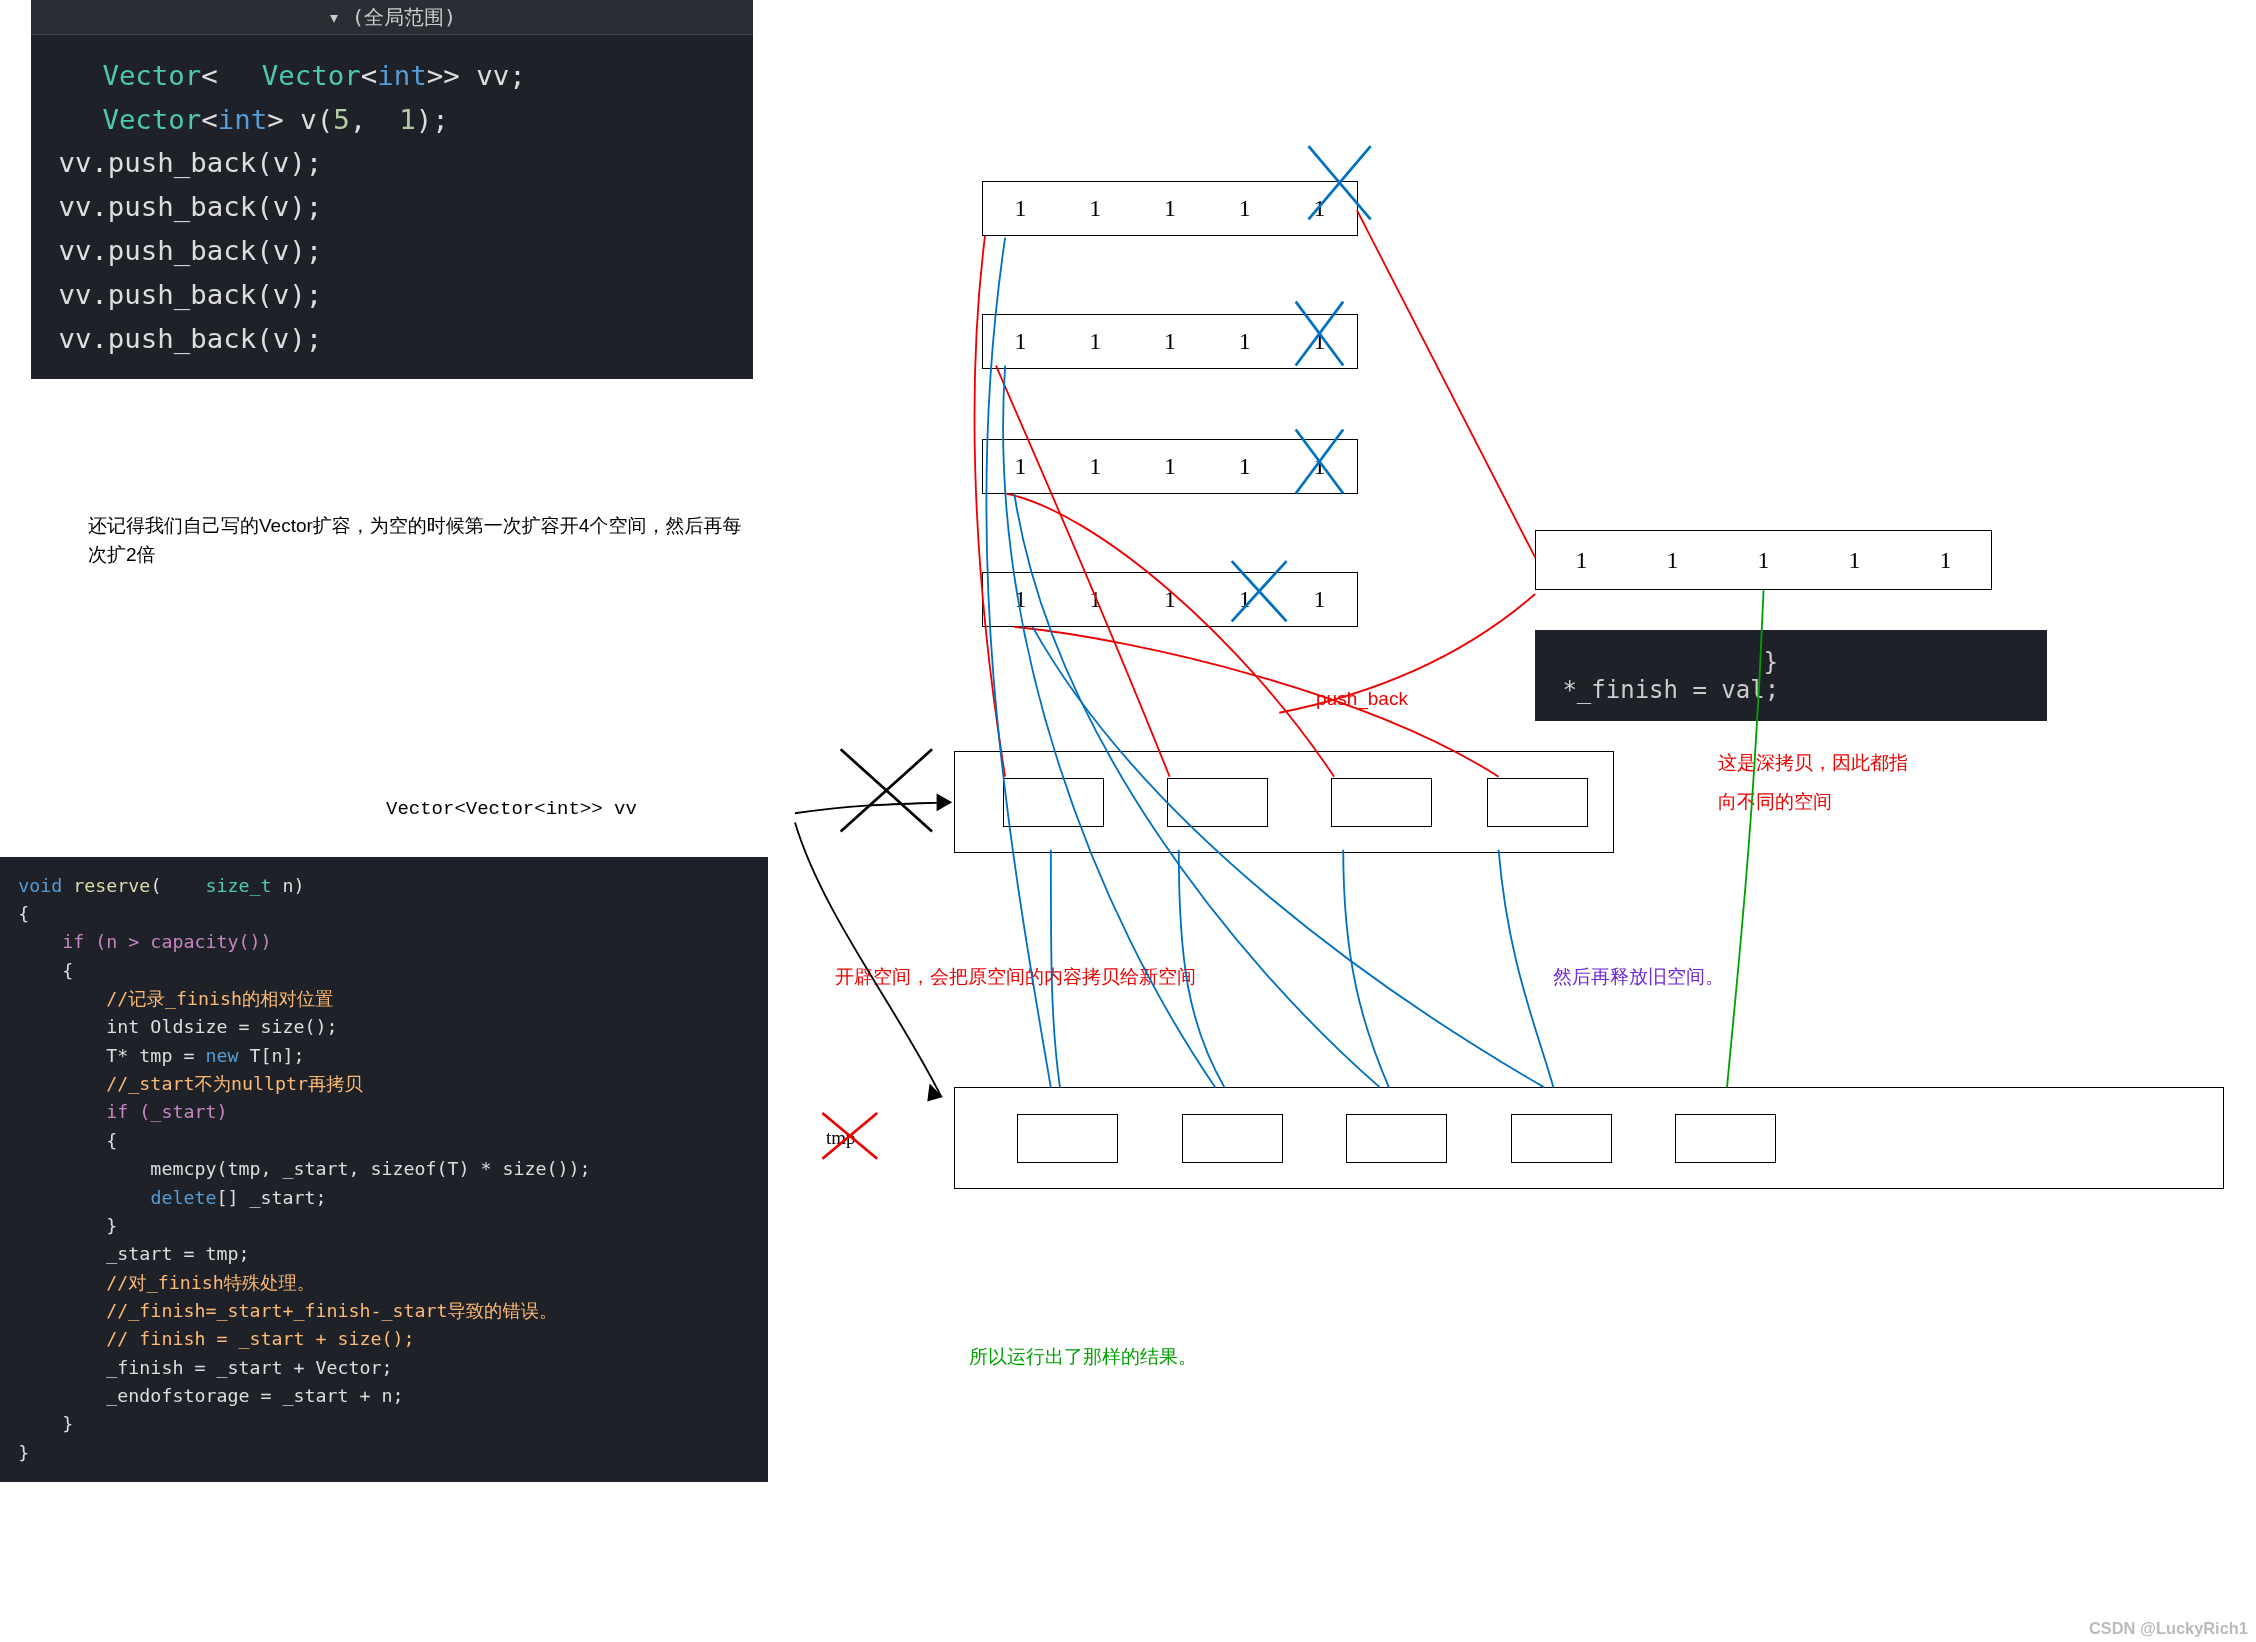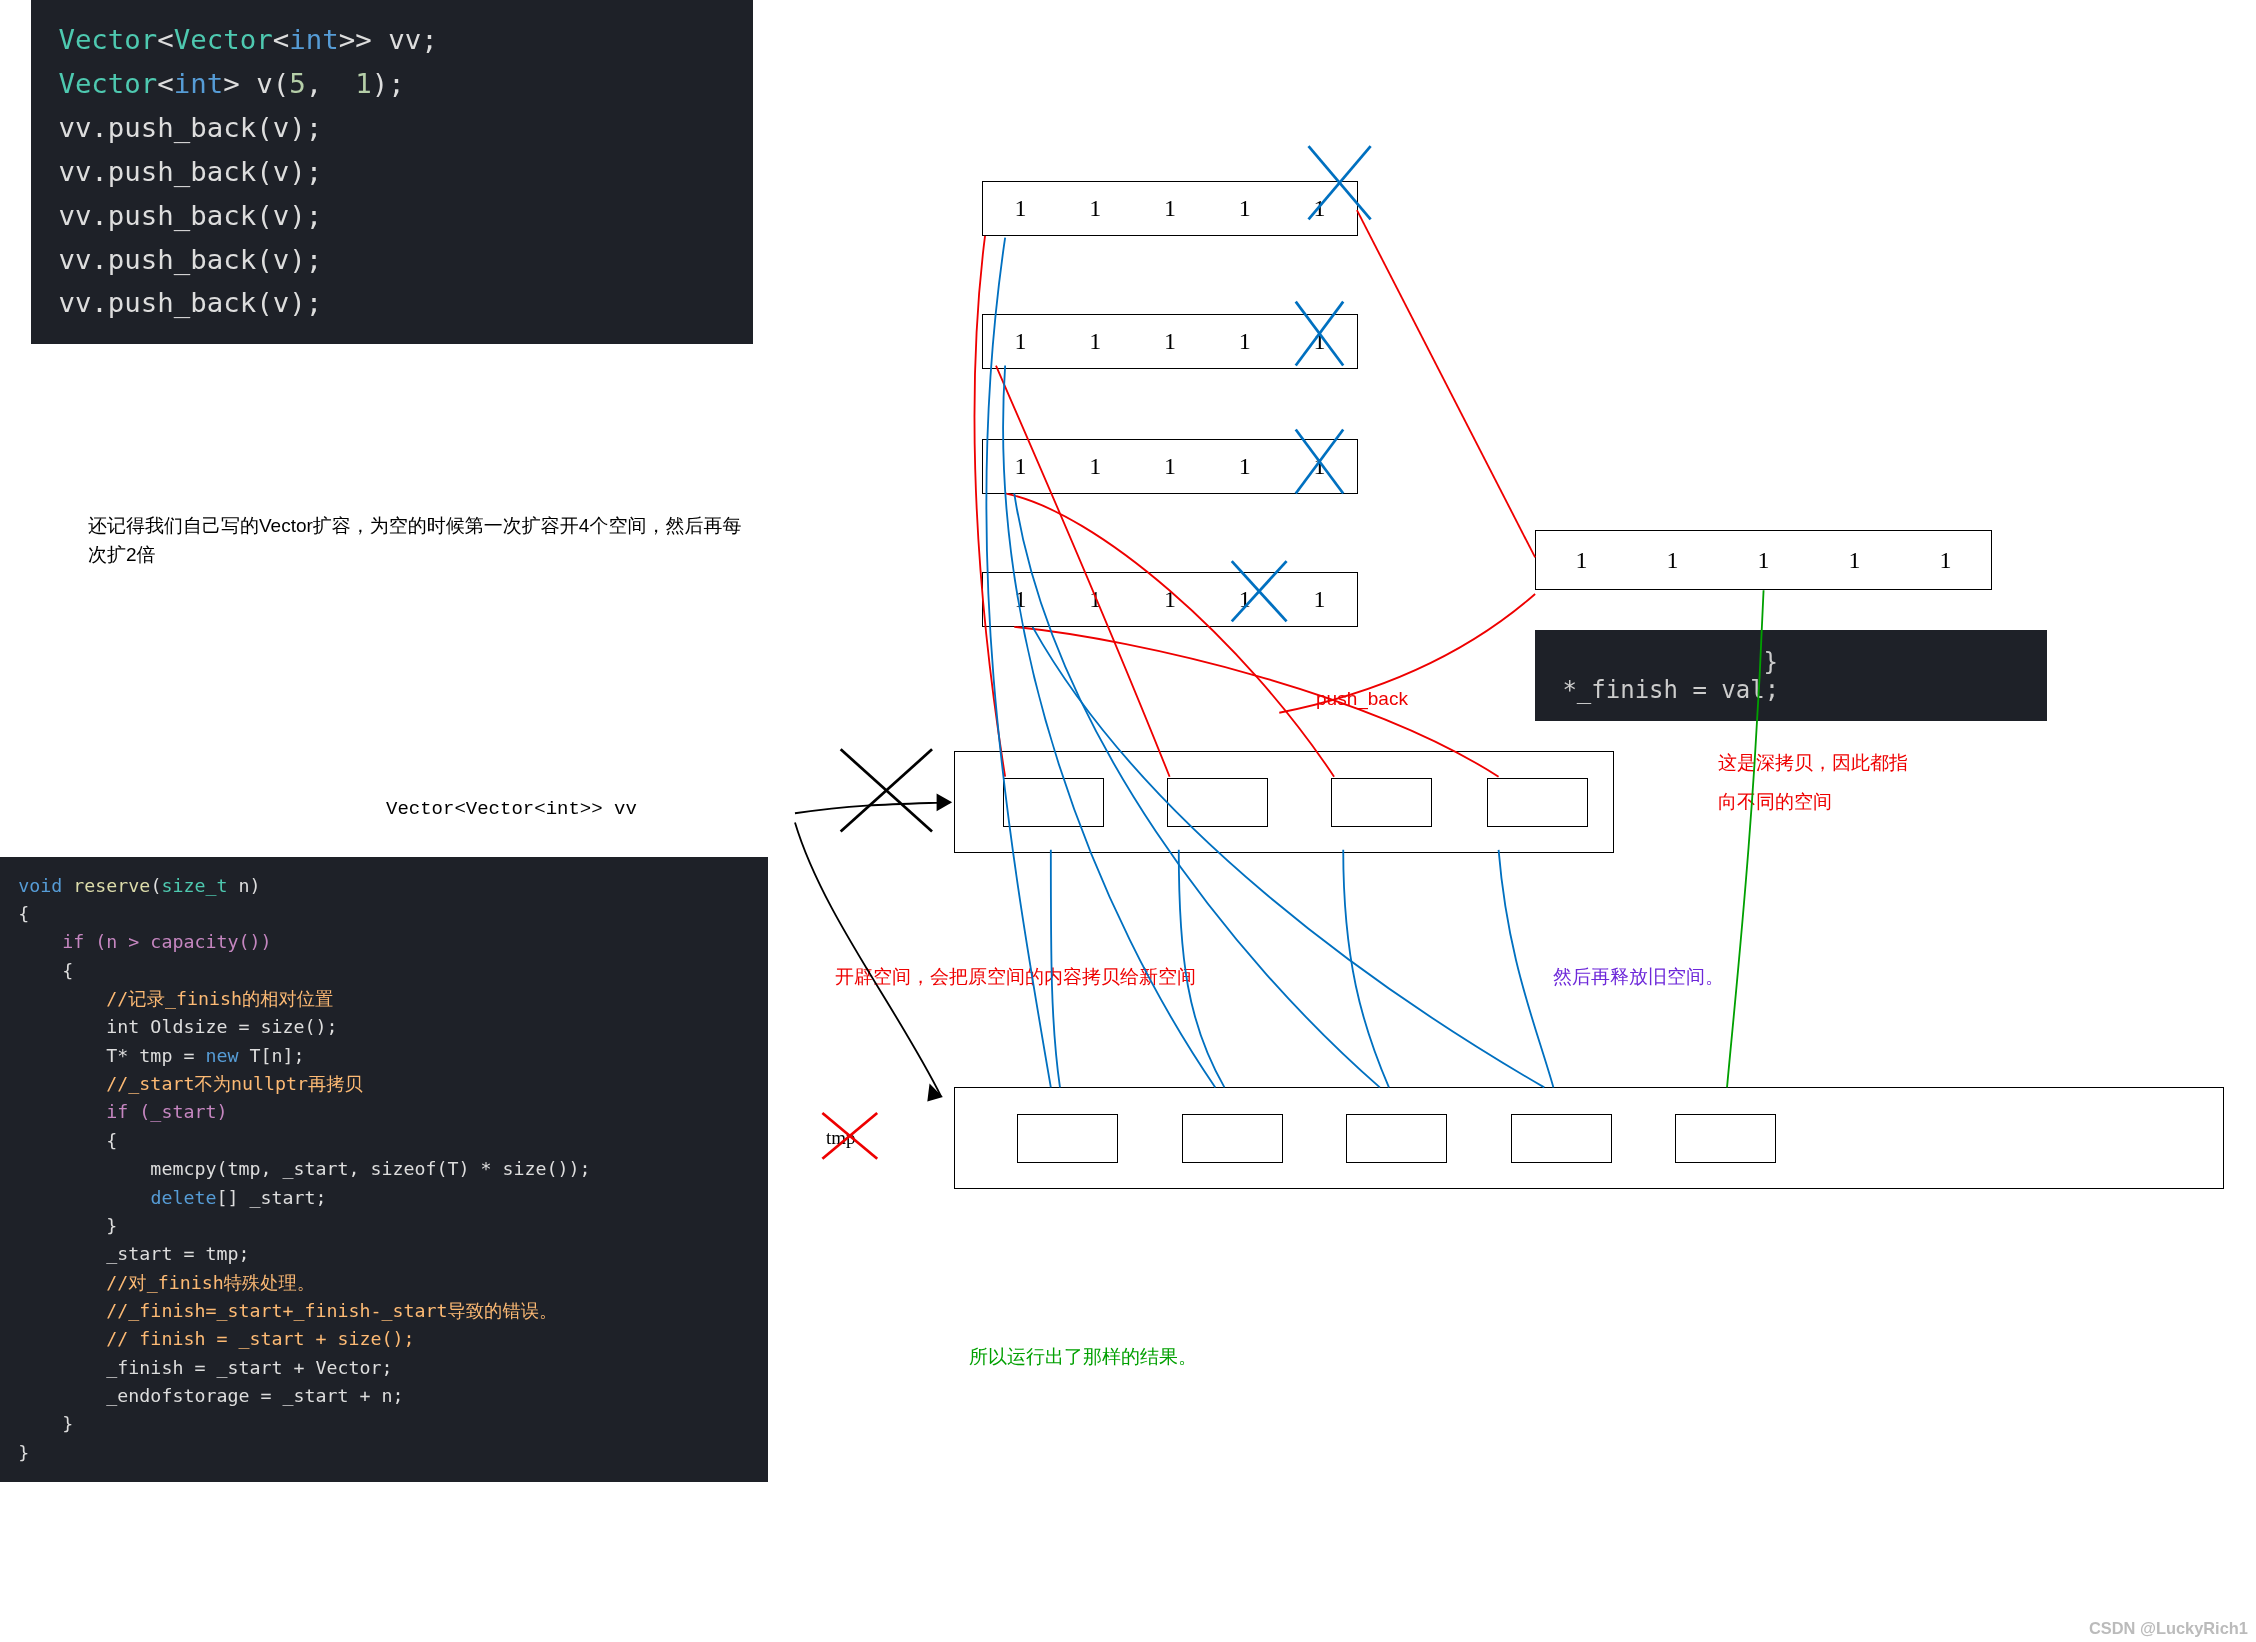--- a/index.html
+++ b/index.html
@@ -1,21 +1,21 @@
 <!DOCTYPE html>
 <html style="font-size:14.6px"><head>
 <meta charset="utf-8">
 <style>
   * { margin:0; padding:0; box-sizing:border-box; }
   body { background:#fff; font-family:"Microsoft YaHei","SimSun",sans-serif; position:relative; width:2257px; height:1643px; }
   .code-box { background:#1e2128; color:#ddd; font-family:Consolas,monospace; position:absolute; }
   .code-hdr { background:#2a2d33; color:#ccc; font-size:20px; padding:3.7px 0; text-align:center; border-bottom:0.9px solid #444; }
   .code-body { padding:18.3px 27.4px; font-size:27.4px; line-height:1.6; white-space:pre; }
   .code-body2 { padding:14.6px 18.3px; font-size:18.3px; line-height:1.55; white-space:pre; }
-  .kw-type { color:#4ec9b0; }
+  .kw-type { color:#4ec9b0;margin-left:44px; }
   .kw-ctrl { color:#c586c0;margin-top:24px; }
   .kw-key { color:#569cd6; }
   .kw-num { color:#b5cea8; }
   .kw-cmt { color:#fdba74; }
   .kw-fn  { color:#dcdcaa; }
   .txt { position:absolute; font-size:19px; color:#000; line-height:1.5; }
   .txt-red { color:#e00; }
   .txt-blue { color:#6d28d9; }
   .txt-green { color:#00a000; }
   .vec-box { position:absolute; border:1.8px solid #000; background:#fff; display:flex; justify-content:space-around; align-items:center; }
@@ -23,20 +23,23 @@
   .outer-box { position:absolute; border:1.8px solid #000; }
   .inner-box { position:absolute; border:1.8px solid #000; }
   .dark-box { position:absolute; background:#1e2128; color:#ccc; font-family:Consolas,monospace; font-size:24px; display:flex; flex-direction:column; justify-content:center; padding:0 27.4px; }
   svg.overlay { position:absolute; top:0; left:0; width:2257px; height:1643px; pointer-events:none; }
   .watermark { position:absolute; right:9.1px; bottom:5.5px; font-size:16.4px; color:#bbb;font-weight:bold; }
 </style>
 </head>
 <body>
 
 <div class="code-box" style="left:31px; top:0; width:722px;">
+  <div class="code-hdr">
+    <span>▾ <span>(全局范围)</span></span>
+  </div>
   <div class="code-body"><span class="kw-type">Vector</span><span>&lt;</span><span class="kw-type">Vector</span><span>&lt;</span><span class="kw-key">int</span><span>&gt;&gt; vv;</span>
 <span class="kw-type">Vector</span><span>&lt;</span><span class="kw-key">int</span><span>&gt; v(</span><span class="kw-num">5</span><span>,  </span><span class="kw-num">1</span><span>);</span>
 <span>vv.push_back(v);</span>
 <span>vv.push_back(v);</span>
 <span>vv.push_back(v);</span>
 <span>vv.push_back(v);</span>
 <span>vv.push_back(v);</span></div>
 </div>
 
 <div class="txt" style="left:88px; top:512px; width:667px;">还记得我们自己写的Vector扩容，为空的时候第一次扩容开4个空间，然后再每次扩2倍</div>

